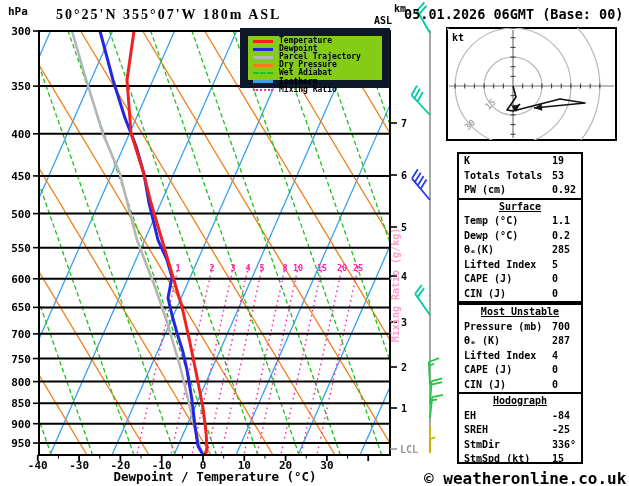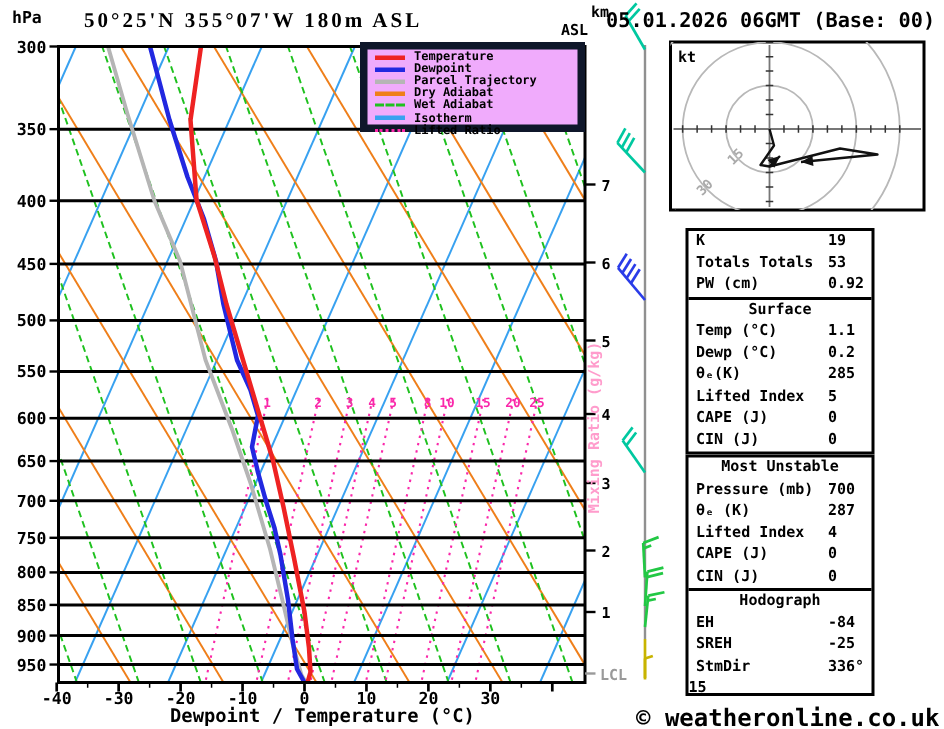--- a/index.html
+++ b/index.html
@@ -8,32 +8,32 @@
   #plot-svg{position:absolute;left:0;top:0;z-index:1;}
   .lbl{position:absolute;font-weight:bold;white-space:nowrap;z-index:3;text-align:right;}
   #hpa-label{left:8px;top:5px;font-size:11px;}
   #title{left:56px;top:7px;font-size:14px;letter-spacing:2px;font-family:Liberation Serif, serif;}
   #km-asl{left:374px;top:3px;font-size:10px;line-height:12px;text-align:left;}
   #km-asl .km{margin-left:20px;}
   #datetime{left:404px;top:6px;font-size:13.5px;}
   #xaxis-label{left:39px;top:469px;width:352px;text-align:center;font-size:12.5px;}
   #copyright{left:424px;top:469px;width:186px;text-align:center;font-size:16px;}
   #legend{position:absolute;left:240px;top:28px;width:150px;height:60px;z-index:2;
-          background:#f0abfc;border:5px solid #0f172a;box-sizing:border-box;padding:1px 0 0 0;}
+          background:#84cc16;border:8px solid #0f172a;box-sizing:border-box;padding:1px 0 0 0;}
   .legend-row{display:flex;align-items:center;height:8.1px;}
   .legend-swatch{width:20px;margin-left:5px;margin-right:6px;flex:none;}
   .legend-label{font-size:8px;font-weight:bold;line-height:8px;}
   .databox{position:absolute;left:457px;width:126px;z-index:2;background:#fff;
            border:2px solid #000;box-sizing:border-box;font-size:10px;font-weight:bold;}
   #databox-1{top:152px;height:151px;}
   #databox-2{top:303px;height:161px;}
   .trow{display:flex;height:14.5px;line-height:14.5px;}
   .trow .tl{padding-left:5px;flex:none;width:88px;}
   .trow .tv{flex:none;}
-  .thead{text-align:center;height:14.5px;line-height:14.5px;}
+  .thead{text-align:center;height:14.5px;line-height:14.5px;text-decoration:underline;}
   .tdivider{border-top:2px solid #000;height:0;}
 </style>
 </head>
 <body>
 
 <div id="stage">
   <svg id="plot-svg" width="629" height="486">
       <defs>
         <clipPath id="plotclip">
           <rect x="39" y="31" width="351" height="424"></rect>
@@ -281,33 +281,33 @@
       <div class="legend-row">
         <div class="legend-swatch" style="border-top: 3px solid rgb(34, 40, 224);"></div>
         <div class="legend-label">Dewpoint</div>
       </div>
       <div class="legend-row">
         <div class="legend-swatch" style="border-top: 3px solid rgb(181, 181, 181);"></div>
         <div class="legend-label">Parcel Trajectory</div>
       </div>
       <div class="legend-row">
         <div class="legend-swatch" style="border-top: 3px solid rgb(239, 127, 26);"></div>
-        <div class="legend-label">Dry Adiabat</div>
+        <div class="legend-label">Dry Pressure</div>
       </div>
       <div class="legend-row">
         <div class="legend-swatch" style="border-top: 2px dashed rgb(31, 193, 31);"></div>
         <div class="legend-label">Wet Adiabat</div>
       </div>
       <div class="legend-row">
         <div class="legend-swatch" style="border-top: 3px solid rgb(56, 161, 240);"></div>
         <div class="legend-label">Isotherm</div>
       </div>
       <div class="legend-row">
         <div class="legend-swatch" style="border-top: 2px dotted rgb(250, 40, 170);"></div>
-        <div class="legend-label">Lifted Ratio</div>
+        <div class="legend-label">Mixing Ratio</div>
       </div>
     </div>
 
   <div class="databox" id="databox-1">
       <div class="trow">
         <div class="tl">K</div>
         <div class="tv">19</div>
       </div>
       <div class="trow">
         <div class="tl">Totals Totals</div>
@@ -374,19 +374,20 @@
       </div>
       <div class="trow">
         <div class="tl">SREH</div>
         <div class="tv">-25</div>
       </div>
       <div class="trow">
         <div class="tl">StmDir</div>
         <div class="tv">336°</div>
       </div>
       <div class="trow">
+        <div class="tl">StmSpd (kt)</div>
         <div class="tv">15</div>
       </div>
     </div>
 
   <div class="lbl" id="xaxis-label">Dewpoint / Temperature (°C)</div>
   <div class="lbl" id="copyright">© weatheronline.co.uk</div>
 </div>
 
 </body></html>

